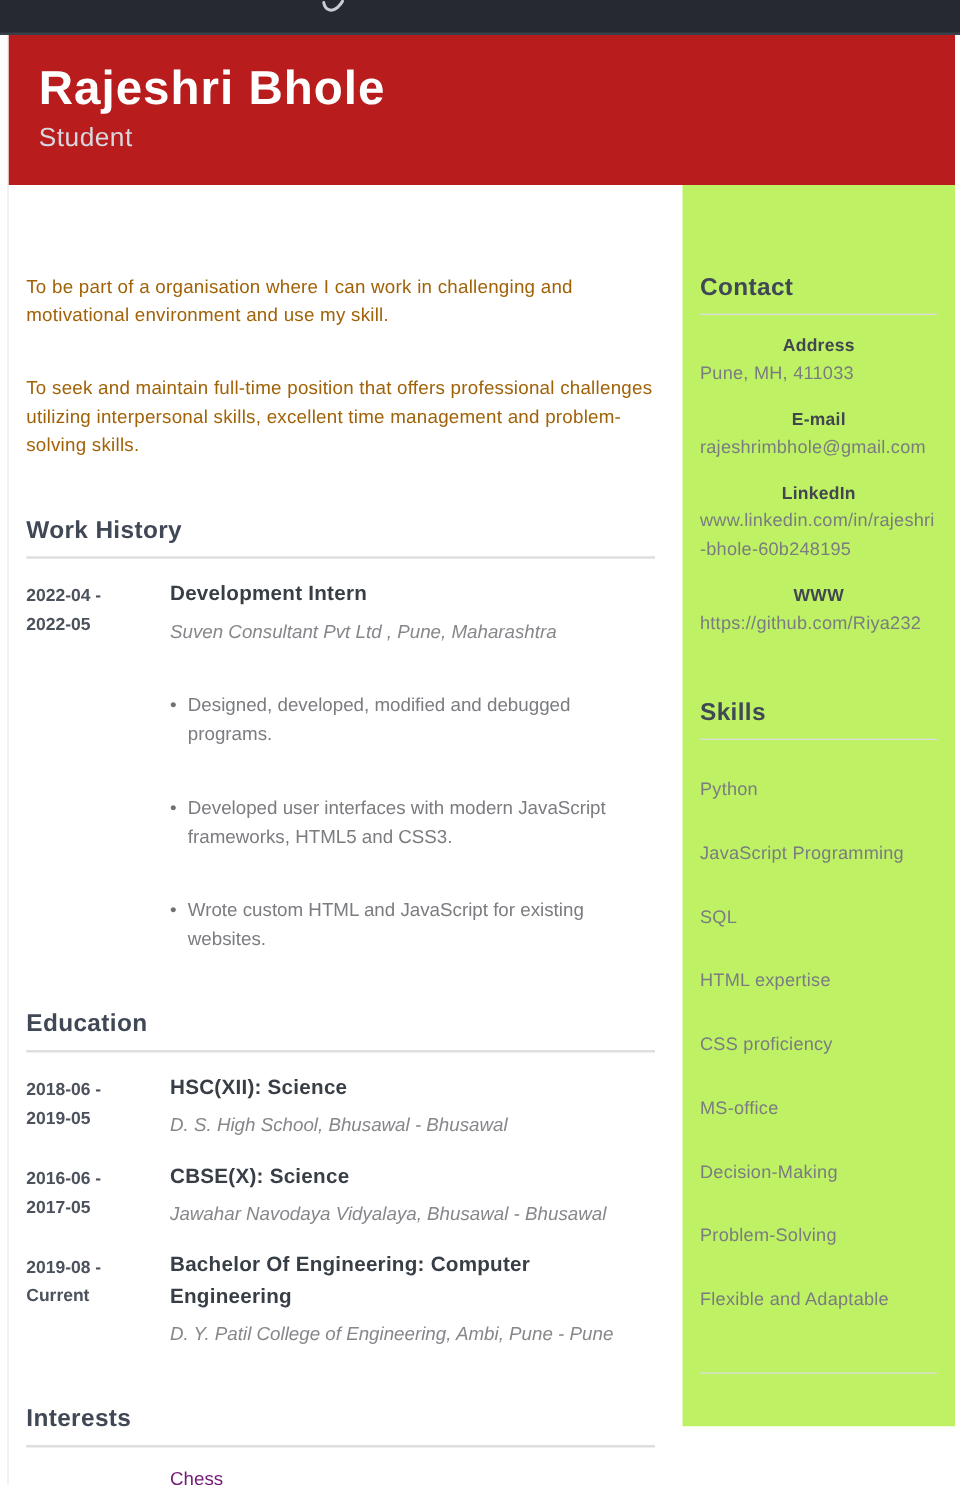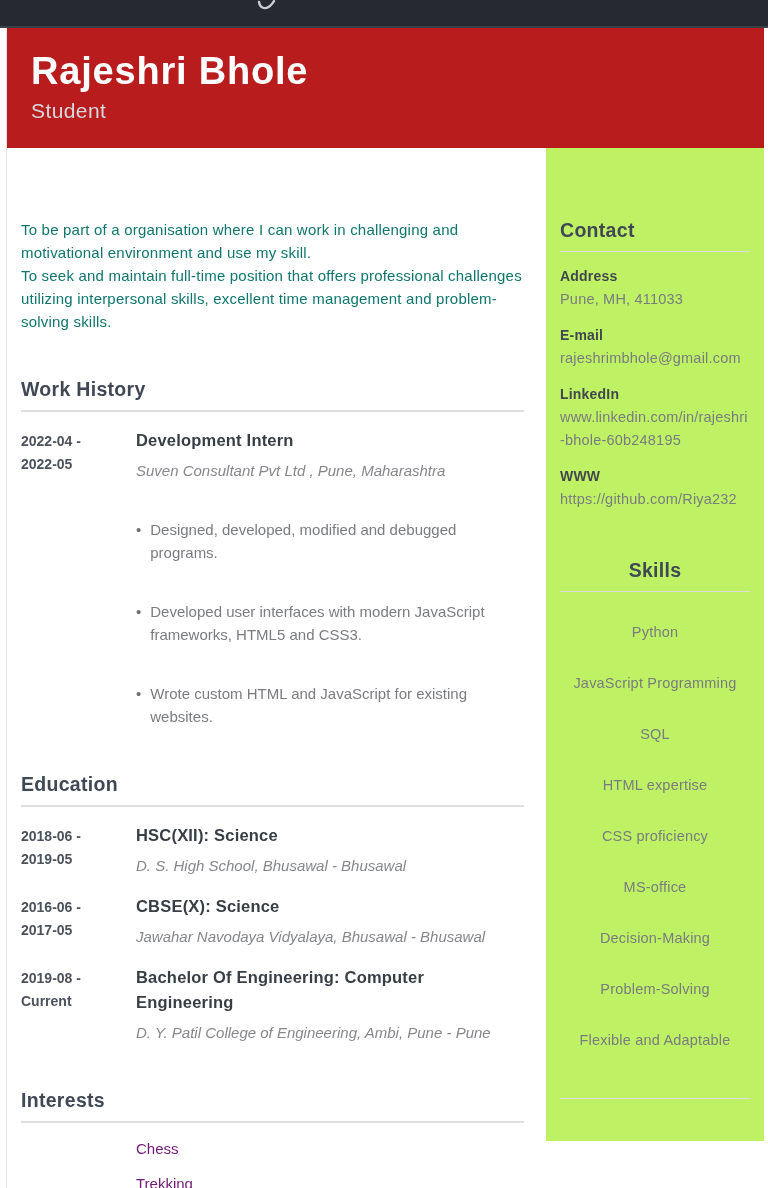--- a/index.html
+++ b/index.html
@@ -61,22 +61,23 @@
     height: 993px;
     background: #bef264;
     padding: 0 14px;
   }
 
   
   .summary-block { margin-top: 70px; }
   .summary {
     font-size: 15px;
     line-height: 23px;
-    color: #0f766e;
-    letter-spacing: 0.2px;
+    color: #a16207;
+    letter-spacing: 0.2px;
+    margin-top: 35px;
   }
   .section { margin-top: 44px; }
   h2.sec-heading {
     font-size: 19.5px;
     line-height: 24px;
     font-weight: 700;
     color: #414855;
     letter-spacing: 0.3px;
   }
   .rule { border-top: 2px solid #dedede; margin-top: 9px; }
@@ -120,28 +121,29 @@
   .plain-items { margin-top: 14px; padding-left: 115px; }
   .plain-items .item {
     font-size: 15px;
     line-height: 23px;
     color: #701a75;
     margin-bottom: 12px;
   }
 
   
   .side-section-first { margin-top: 70px; }
-  .side-section { margin-top: 47px; text-align: center; }
+  .side-section { margin-top: 47px; }
   .field { margin-top: 14px; }
   .field .label {
     font-size: 14px;
     font-weight: 700;
     color: #42474f;
     line-height: 20px;
     letter-spacing: 0.2px;
+    text-align: center;
   }
   .field .value {
     font-size: 14.5px;
     color: #7a7c80;
     line-height: 23px;
     margin-top: 2px;
     word-break: break-all;
     letter-spacing: 0.2px;
   }
   .side-items { margin-top: 11px; }

